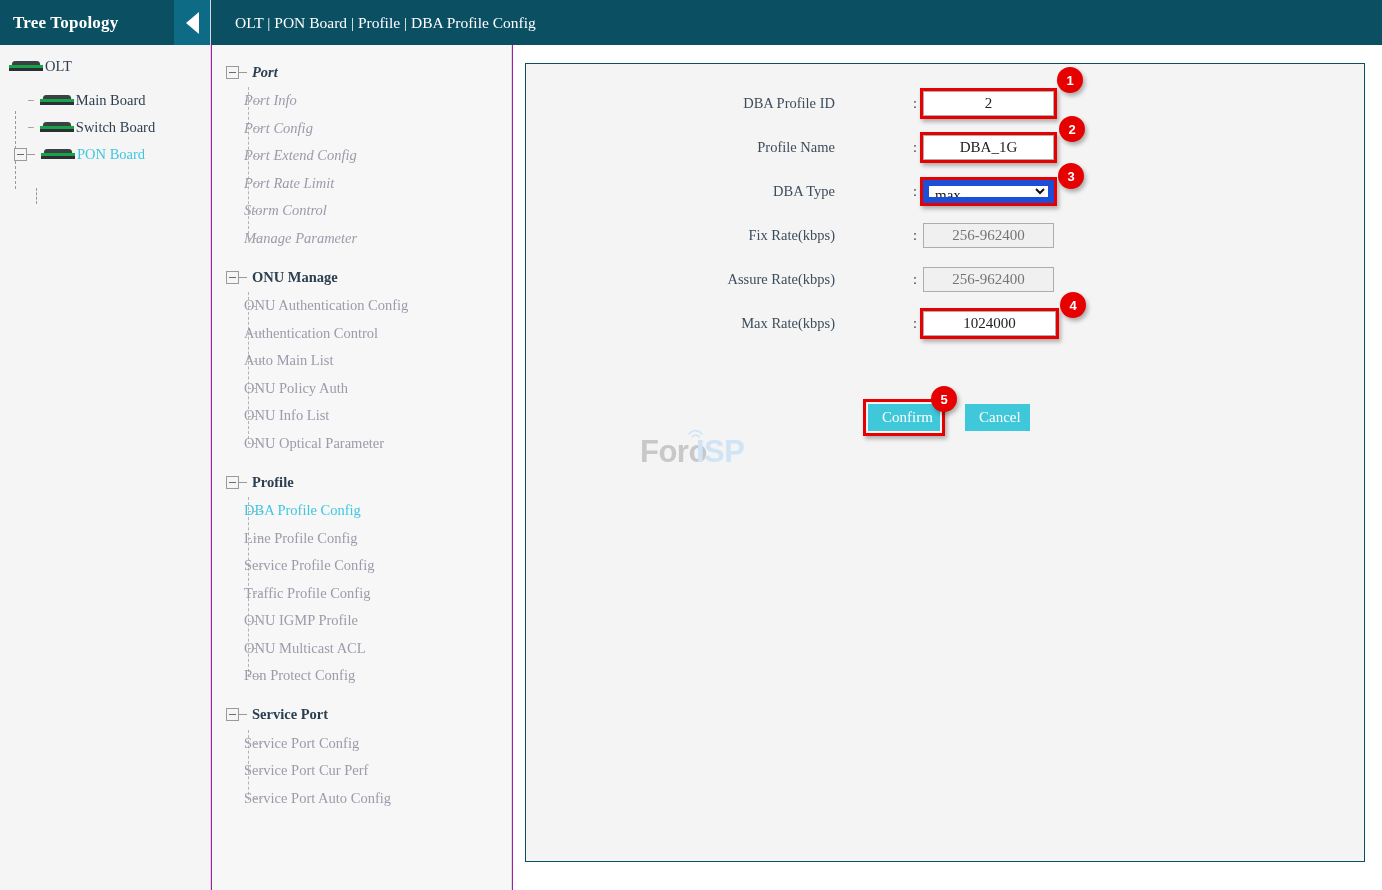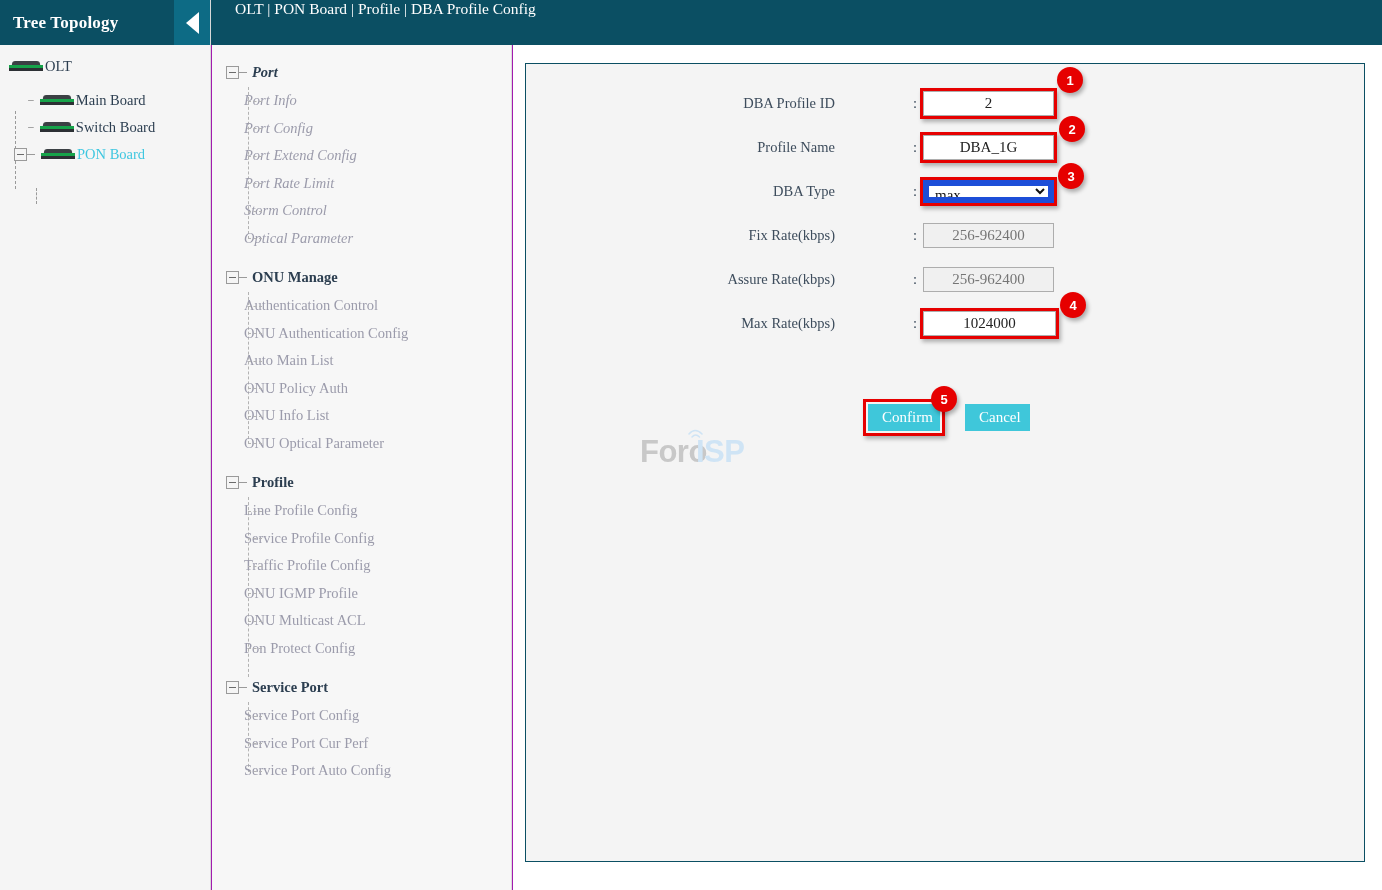--- a/index.html
+++ b/index.html
@@ -141,20 +141,21 @@
     border-left: 1px dashed #9a9a9a;
   }
 
   
   #topbar {
     position: absolute;
     left: 211px; top: 0;
     width: 1171px; height: 45px;
     background: #0b4f63;
     display: flex;
+    align-items: center;
   }
   #breadcrumb {
     color: #ffffff;
     font-size: 15.5px;
     padding-left: 24px;
     white-space: nowrap;
   }
 
   
   #menu-panel {
@@ -416,40 +417,40 @@
         <div class="mitem">
           <span class="mbranch"></span>
           <span class="mlabel">Port Rate Limit</span>
         </div>
         <div class="mitem">
           <span class="mbranch"></span>
           <span class="mlabel">Storm Control</span>
         </div>
         <div class="mitem">
           <span class="mbranch"></span>
-          <span class="mlabel">Optical Parameter</span>
+          <span class="mlabel">Manage Parameter</span>
         </div>
       </div>
     </div>
 
     <div class="mgroup" style="margin-top:10px;">
       <div class="mgroup-head">
         <span class="expander"></span>
         <span class="hline"></span>
         <span class="glabel">ONU Manage</span>
       </div>
       <div class="mitems">
         <div class="mstem" style="top:0; height:152px;"></div>
         <div class="mitem">
           <span class="mbranch"></span>
+          <span class="mlabel">ONU Authentication Config</span>
+        </div>
+        <div class="mitem">
+          <span class="mbranch"></span>
           <span class="mlabel">Authentication Control</span>
-        </div>
-        <div class="mitem">
-          <span class="mbranch"></span>
-          <span class="mlabel">ONU Authentication Config</span>
         </div>
         <div class="mitem">
           <span class="mbranch"></span>
           <span class="mlabel">Auto Main List</span>
         </div>
         <div class="mitem">
           <span class="mbranch"></span>
           <span class="mlabel">ONU Policy Auth</span>
         </div>
         <div class="mitem">
@@ -464,20 +465,24 @@
     </div>
 
     <div class="mgroup" style="margin-top:10px;">
       <div class="mgroup-head">
         <span class="expander"></span>
         <span class="hline"></span>
         <span class="glabel">Profile</span>
       </div>
       <div class="mitems">
         <div class="mstem" style="top:0; height:180px;"></div>
+        <div class="mitem active">
+          <span class="mbranch"></span>
+          <span class="mlabel">DBA Profile Config</span>
+        </div>
         <div class="mitem">
           <span class="mbranch"></span>
           <span class="mlabel">Line Profile Config</span>
         </div>
         <div class="mitem">
           <span class="mbranch"></span>
           <span class="mlabel">Service Profile Config</span>
         </div>
         <div class="mitem">
           <span class="mbranch"></span>

